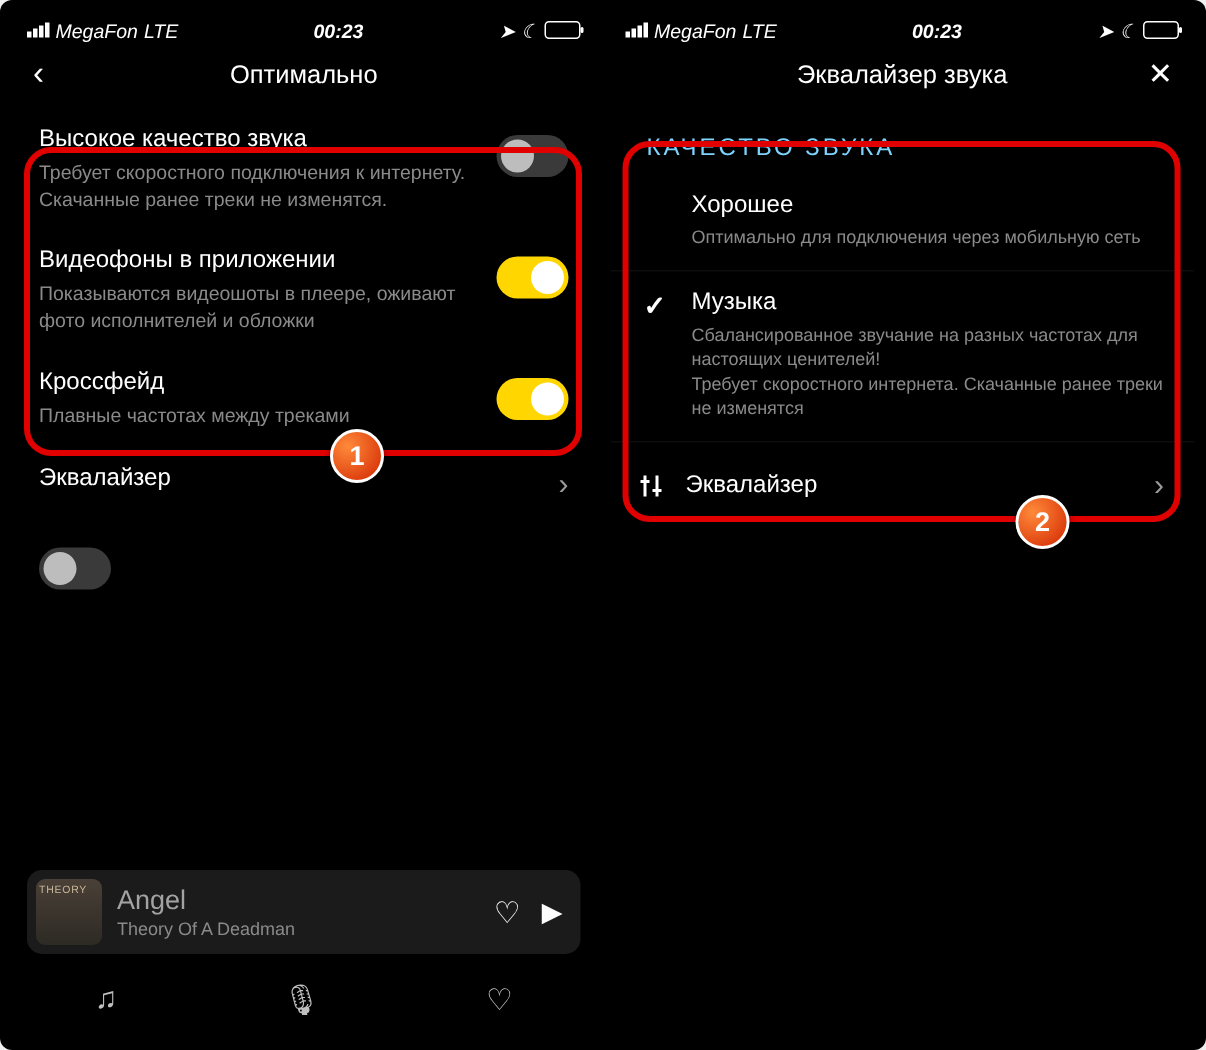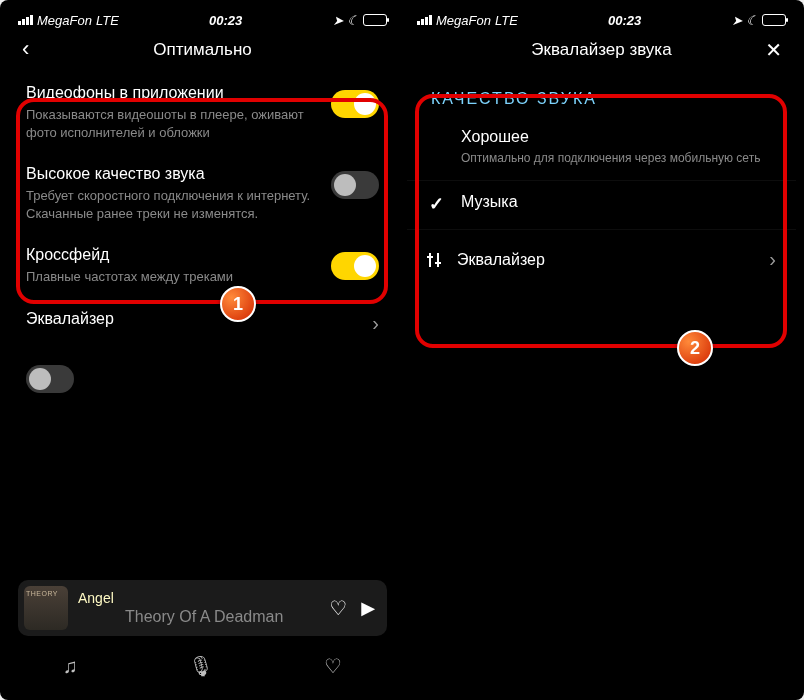--- a/index.html
+++ b/index.html
@@ -147,22 +147,22 @@
   }
   .mini-art {
     width:44px; height:44px; background:linear-gradient(#4a4037,#2d2a24);
     border-radius:6px; position:relative; overflow:hidden;
   }
   .mini-art::after {
     content:"THEORY"; position:absolute; top:4px; left:2px;
     font-size:7px; color:#c9b79a; letter-spacing:0.5px;
   }
   .mini-txt { flex:1; line-height:1.2; }
-  .mini-title { font-size:14px; color:#fef9c3; }
-  .mini-artist { font-size:16px; color:#8a8a8a;margin-left:47px; }
+  .mini-title { font-size:18px; color:#a3a3a3; }
+  .mini-artist { font-size:12px; color:#8a8a8a; }
   .mini-heart { font-size:20px; color:#fff; }
   .mini-play { font-size:18px; color:#fff; margin-left:4px; }
 
   
   .tab-bar {
     position:absolute; left:0; right:0; bottom:0; height:52px;
     display:flex; justify-content:space-around; align-items:center;
     background:#000;
   }
   .tab-icon { color:#bfbfbf; font-size:20px; }
@@ -216,41 +216,41 @@
         <span class="battery"><span class="fill"></span></span>
       </div>
     </div>
 
     <div class="nav-bar">
       <div class="nav-back">‹</div>
       <div class="nav-title">Оптимально</div>
     </div>
 
     <div class="content">
+
+      <div class="list-row">
+        <div class="row-text">
+          <div class="row-title">Высокое качество звука</div>
+          <div class="row-desc">Требует скоростного подключения к интернету. Скачанные ранее треки не изменятся.</div>
+        </div>
+        <div class="toggle off">
+            <div class="knob"></div>
+          </div>
+      </div>
 
       <div class="list-row">
         <div class="row-text">
           <div class="row-title">Видеофоны в приложении</div>
           <div class="row-desc">Показываются видеошоты в плеере, оживают фото исполнителей и обложки</div>
         </div>
         <div class="toggle on">
             <div class="knob"></div>
           </div>
       </div>
 
-      <div class="list-row">
-        <div class="row-text">
-          <div class="row-title">Высокое качество звука</div>
-          <div class="row-desc">Требует скоростного подключения к интернету. Скачанные ранее треки не изменятся.</div>
-        </div>
-        <div class="toggle off">
-            <div class="knob"></div>
-          </div>
-      </div>
-
 
       <div class="list-row">
         <div class="row-text">
           <div class="row-title">Кроссфейд</div>
           <div class="row-desc">Плавные частотах между треками</div>
         </div>
         <div class="toggle on">
             <div class="knob"></div>
           </div>
       </div>
@@ -321,20 +321,22 @@
       <div class="section-title">КАЧЕСТВО ЗВУКА</div>
 
       <div class="q-item">
         <div class="q-title">Хорошее</div>
         <div class="q-desc">Оптимально для подключения через мобильную сеть</div>
       </div>
 
       <div class="q-item">
         <div class="q-check">✓</div>
         <div class="q-title">Музыка</div>
+        <div class="q-desc" style="white-space:pre-line;">Сбалансированное звучание на разных частотах для настоящих ценителей!
+Требует скоростного интернета. Скачанные ранее треки не изменятся</div>
       </div>
 
       <div class="eq-row">
         <span class="eq-icon">
             <span></span>
             <span></span>
           </span>
         <div style="flex:1; font-size:16px;">Эквалайзер</div>
         <div class="chevron">›</div>
       </div>

